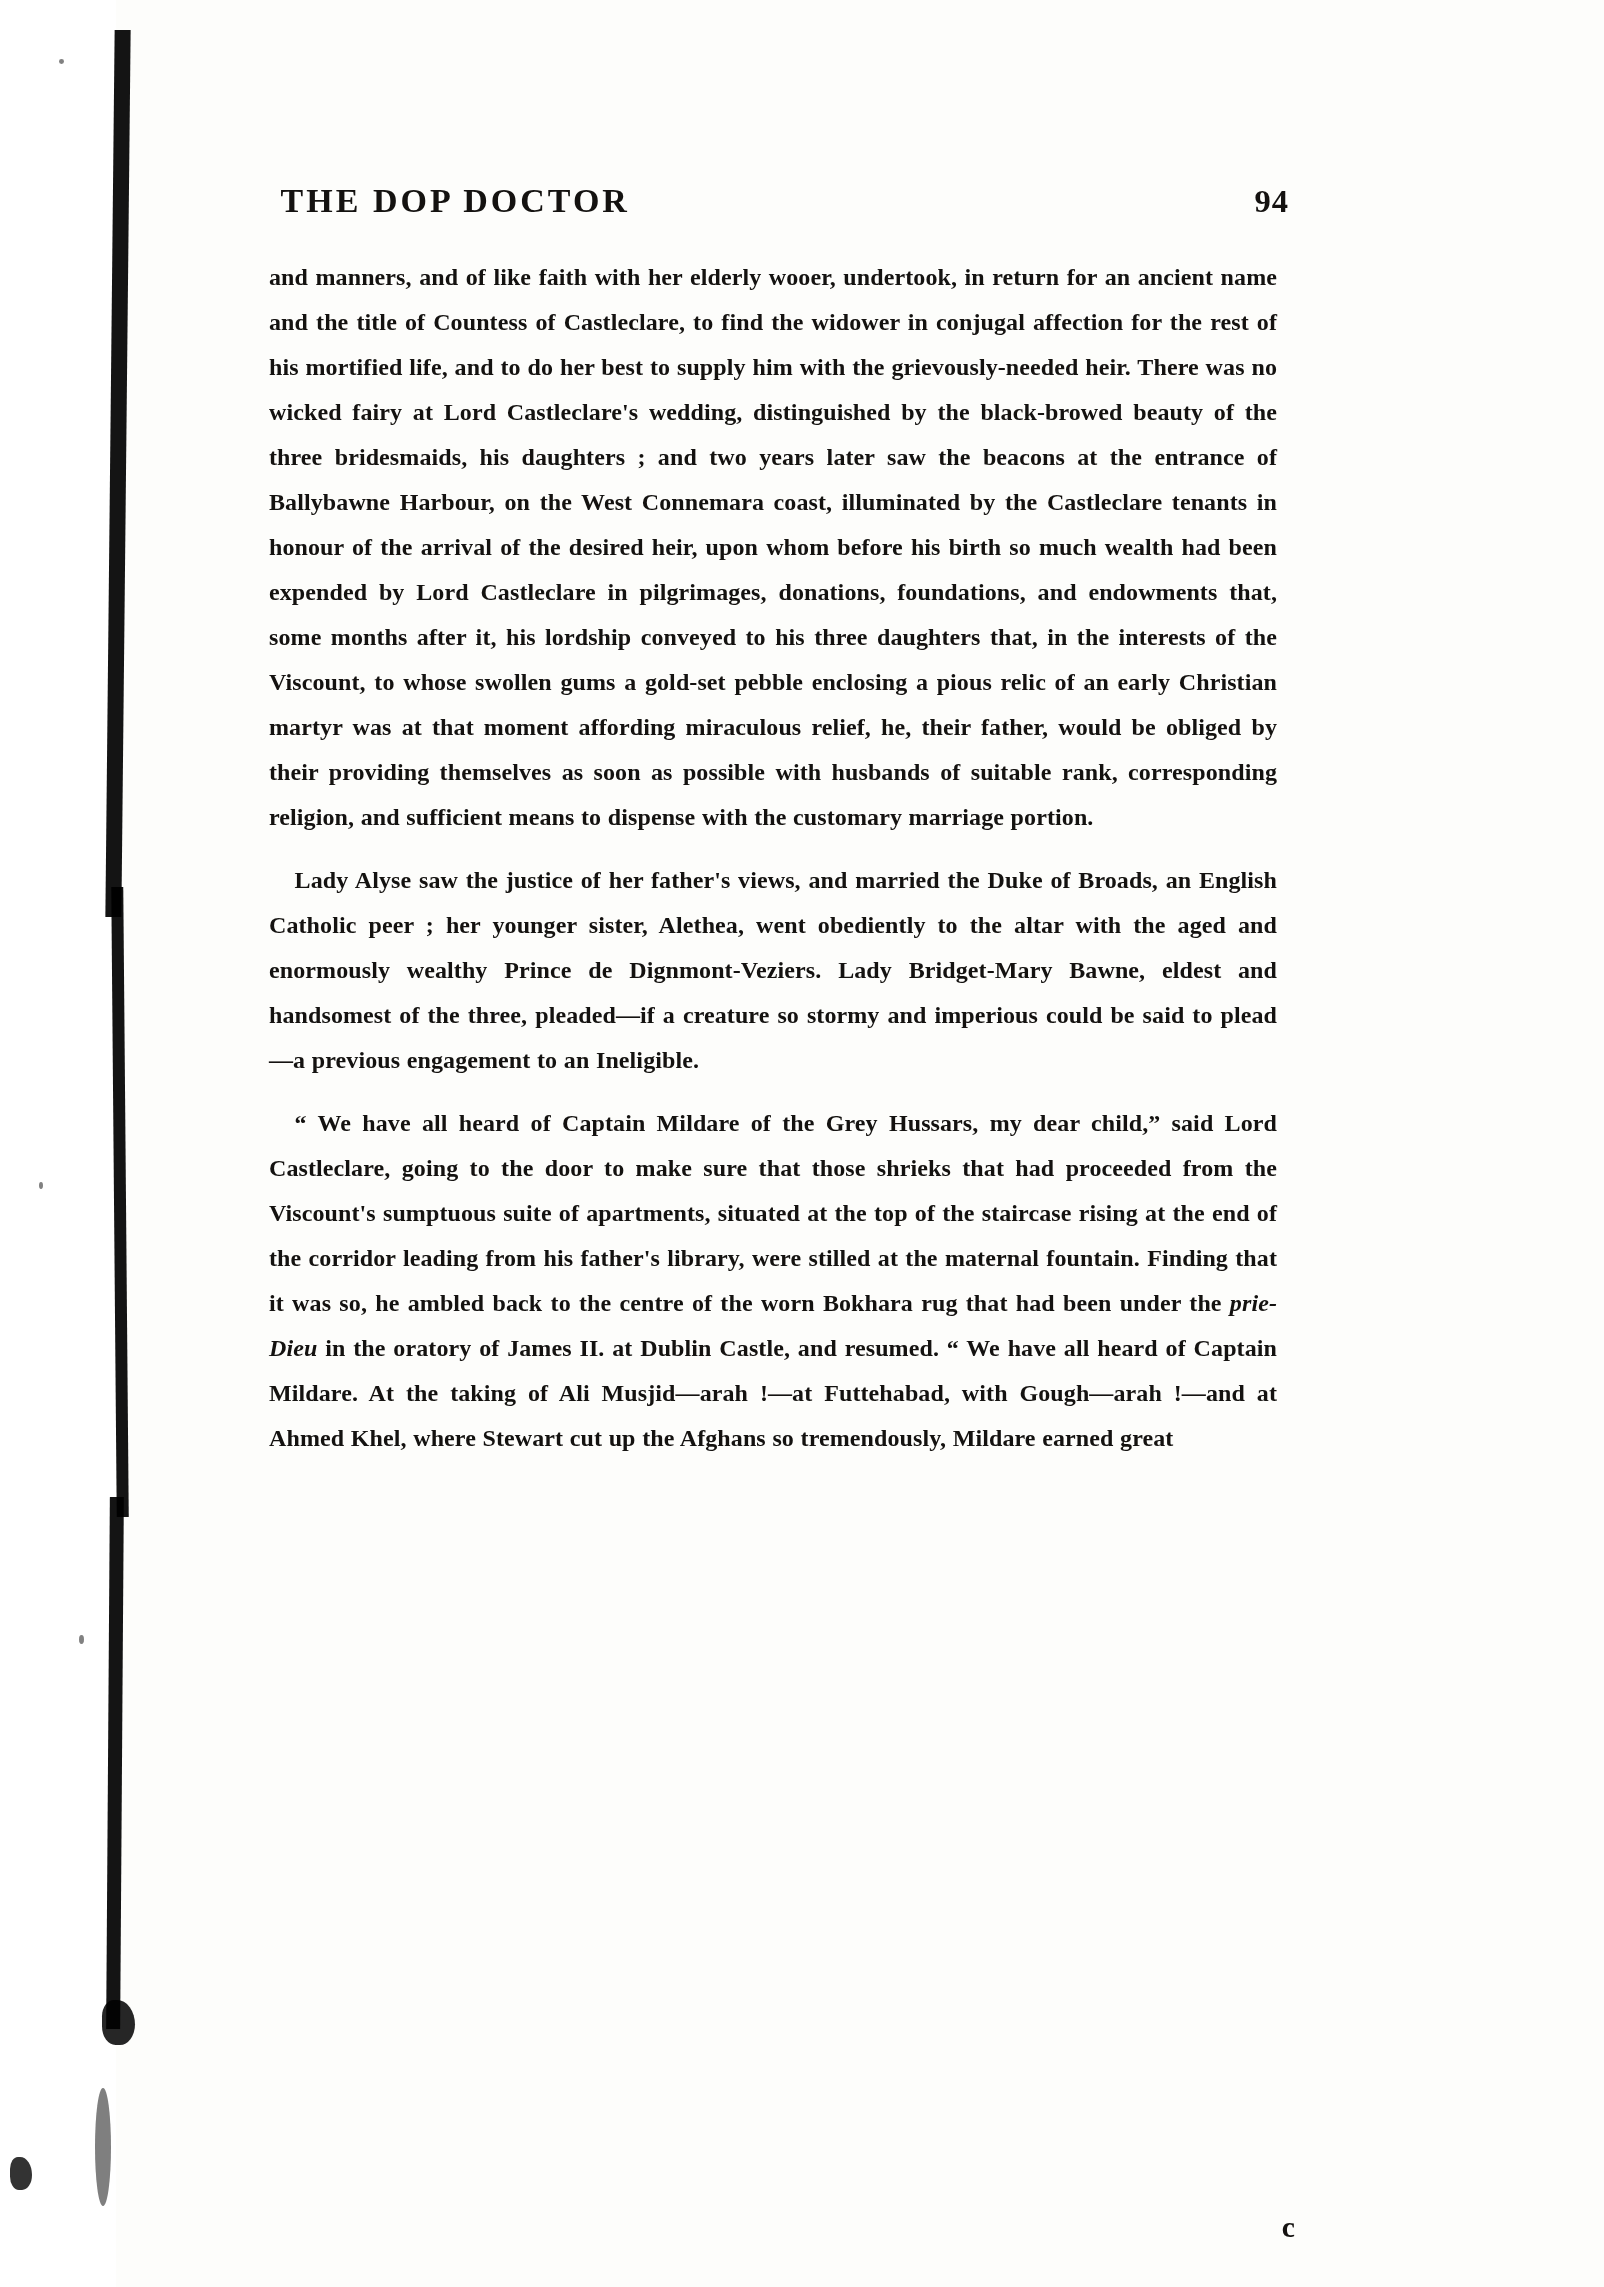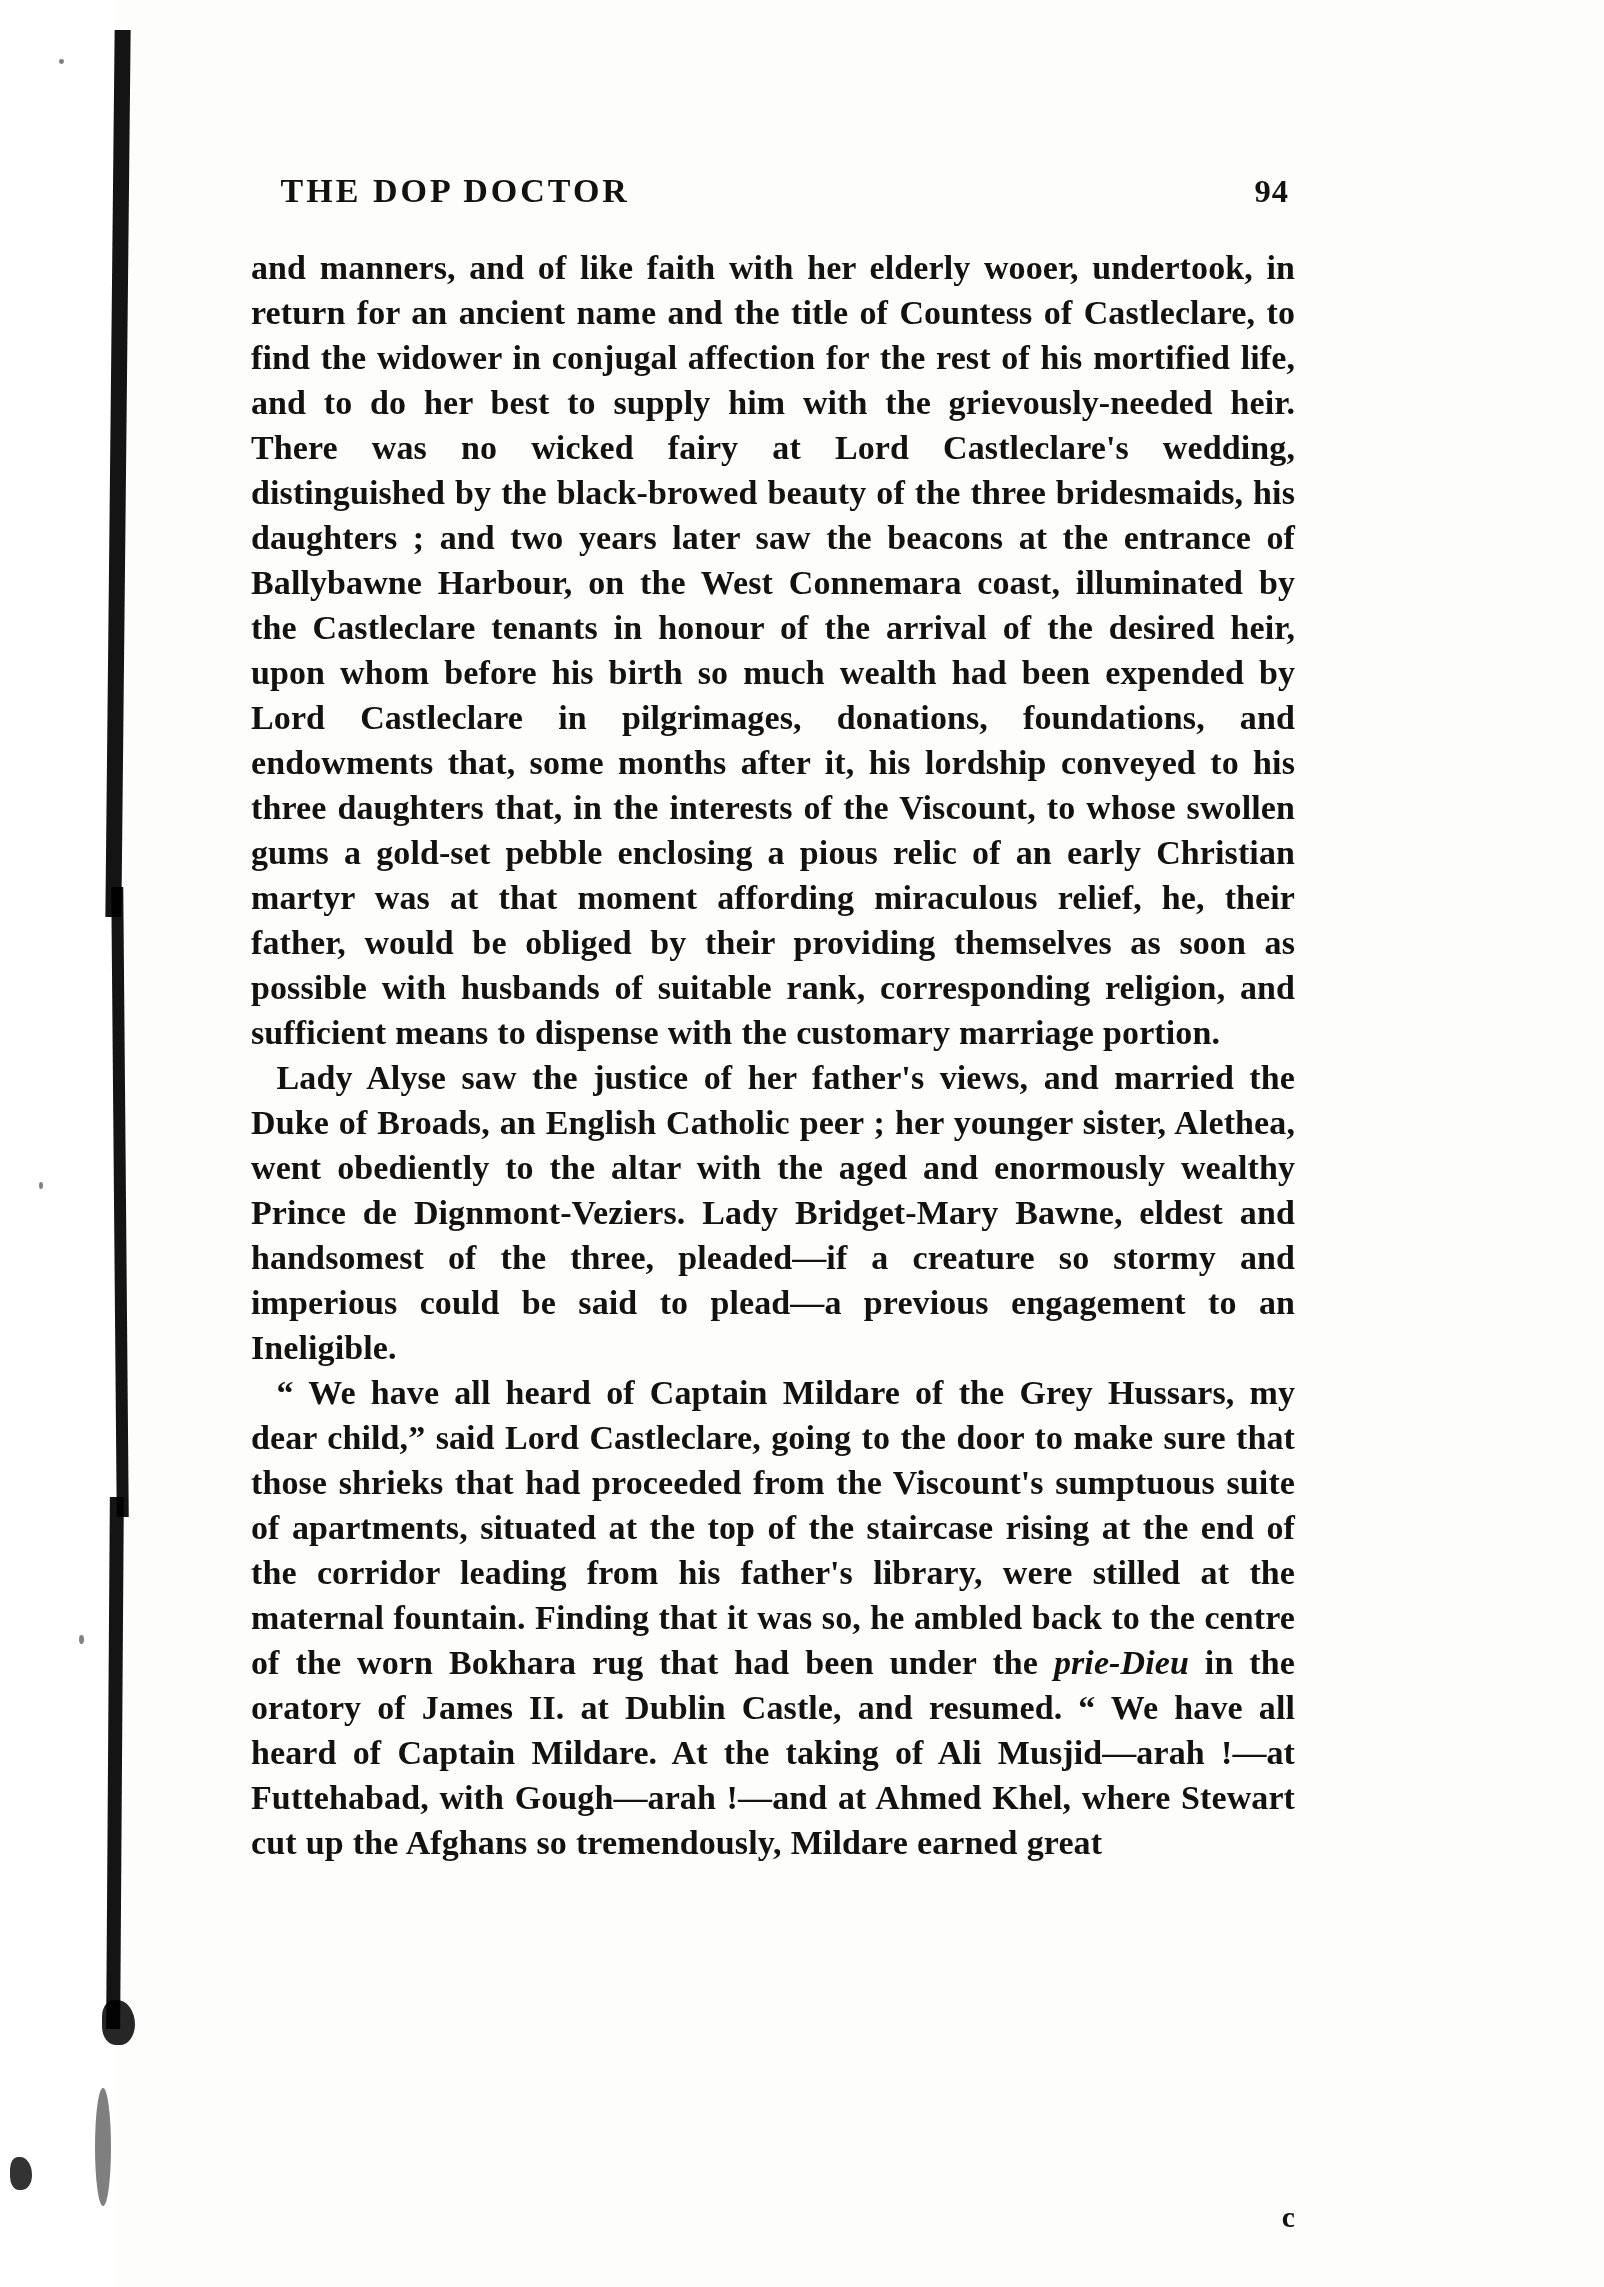--- a/index.html
+++ b/index.html
@@ -48,21 +48,21 @@
   .gutter-speck {
     position: absolute;
     background: #1a1a1a;
     opacity: .55;
     border-radius: 50%;
   }
 
   .content {
     position: absolute;
     left: 251px;
-    top: 172px;
+    top: 182px;
     width: 1044px;
   }
 
   .header {
     display: flex;
     align-items: baseline;
     justify-content: space-between;
     margin-bottom: 35px;
     padding-left: 29.6px;
     padding-right: 5.9px;
@@ -73,22 +73,22 @@
     font-weight: 700;
     font-family: "Liberation Serif", serif;
   }
   .folio {
     font-size: 32.5px;
     font-weight: 700;
     letter-spacing: 1px;
   }
 
   p.body {
-    margin: 0;
-    font-size: 34px;
+    margin: 18px;
+    font-size: 24px;
     line-height: 45px;
     text-align: justify;
     text-justify: inter-word;
     font-weight: 600;
     letter-spacing: 0.1px;
     word-spacing: 0.5px;
   }
   p.body.indent { text-indent: 25.6px; }
   p.body + p.body { margin-top: 0; font-family: Liberation Serif, serif; }
 

